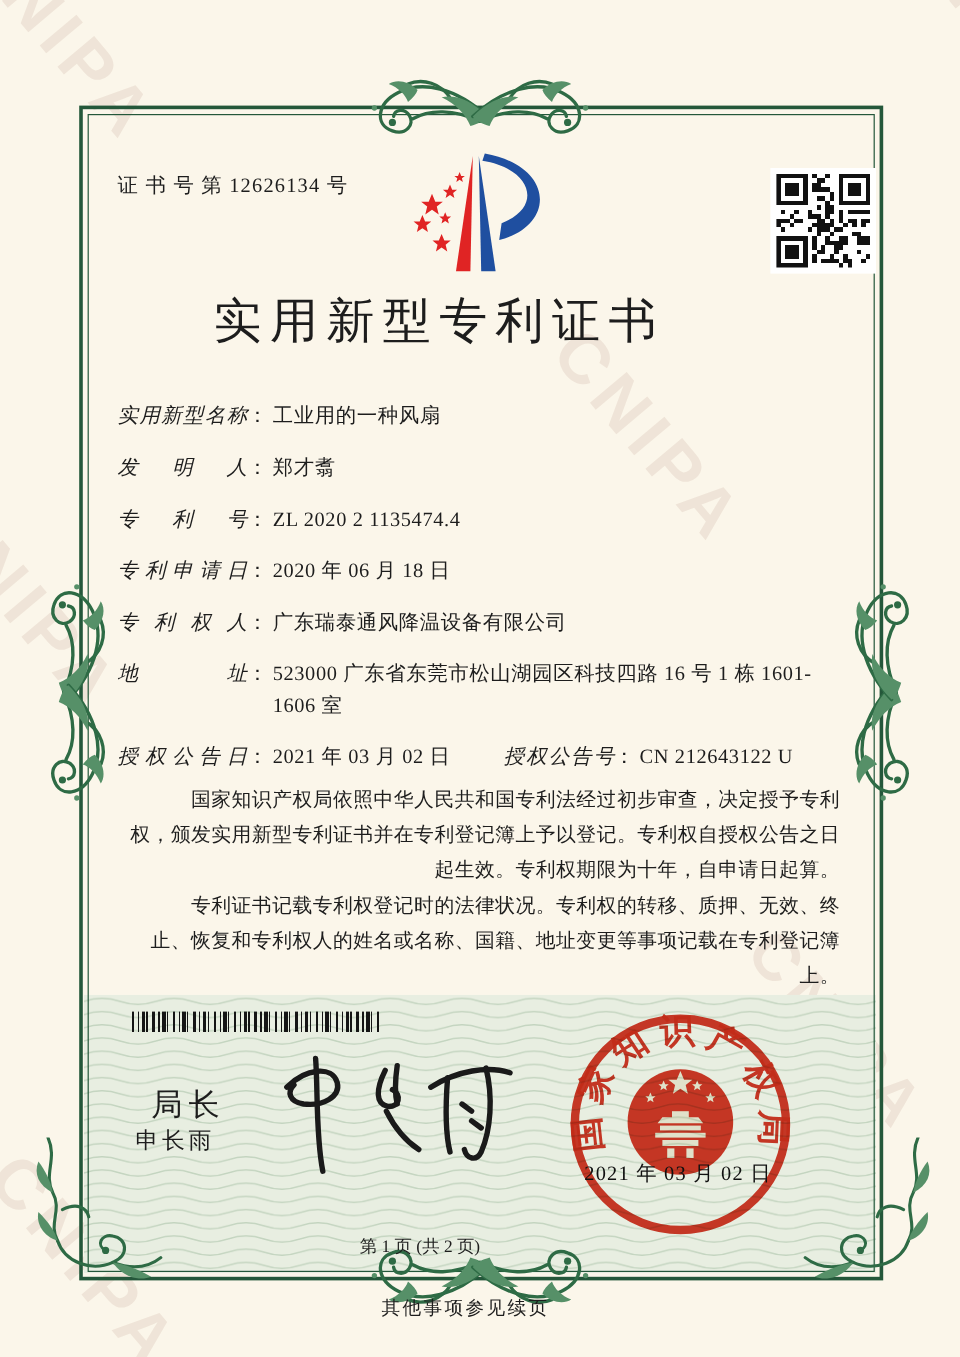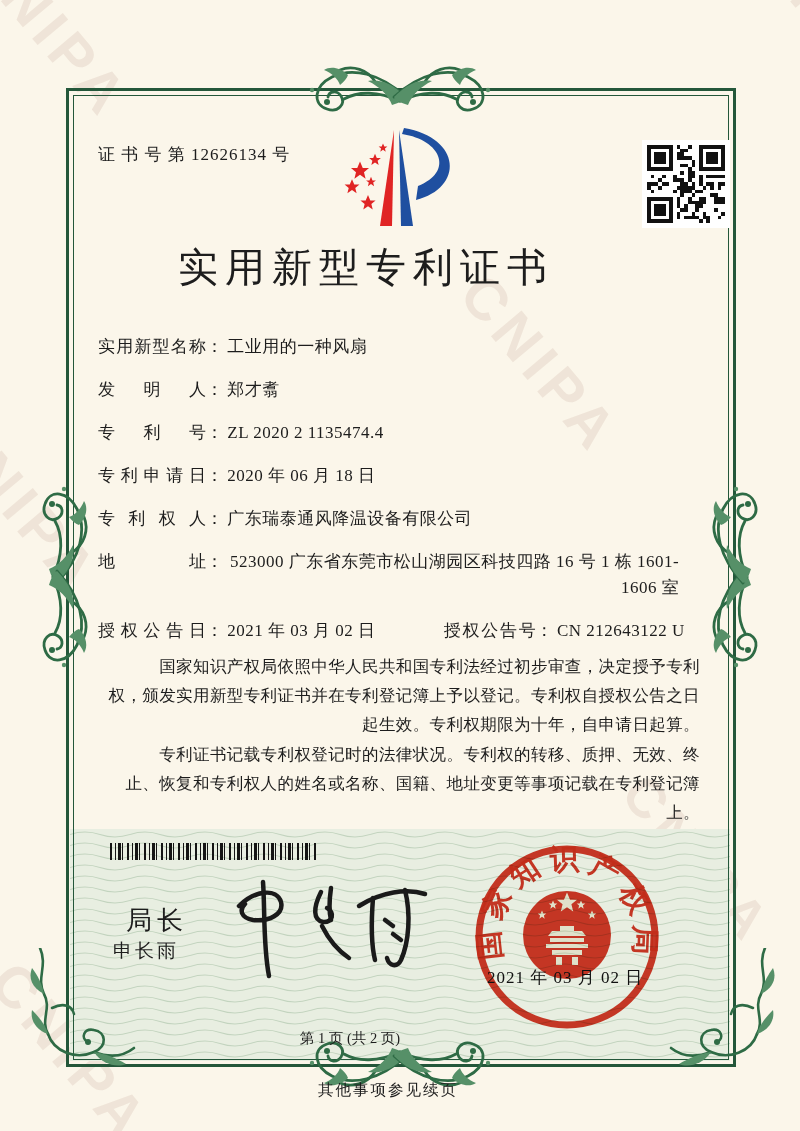--- a/index.html
+++ b/index.html
@@ -35,23 +35,23 @@
   .corner-br{left:667px;top:948px;transform:scaleX(-1);}
 
   .certno{position:absolute;left:98px;top:128px;font-size:17px;letter-spacing:1px;margin-top:15px;}
   .logo{position:absolute;left:330px;top:124px;}
   .qr{position:absolute;left:642px;top:140px;width:78px;height:78px;background:#fff;padding:5px;}
   .title{position:absolute;left:16px;top:240px;width:700px;text-align:center;
          font-size:40px;font-weight:normal;letter-spacing:7px;}
 
   .fields{position:absolute;left:98px;top:334px;width:600px;font-size:17px;line-height:26px;}
   .frow{margin-bottom:17px;}
-  .flabel{display:inline-block;width:108px;text-align:justify;text-align-last:justify;vertical-align:top;}
-  .fvalue{display:inline-block;max-width:452px;vertical-align:top;letter-spacing:0.5px;text-align:right;}
-  .g2{width:92px;margin-left:64px;}
+  .flabel{display:inline-block;width:108px;text-align:justify;text-align-last:justify;vertical-align:top;font-style:italic;}
+  .fvalue{display:inline-block;max-width:452px;vertical-align:top;letter-spacing:0.5px;}
+  .g2{width:92px;margin-left:40px;}
 
   .paras{position:absolute;left:98px;top:652px;width:602px;font-size:16.5px;line-height:1.77;text-align:right;}
   .paras p{margin:0;text-indent:2em;letter-spacing:0.4px;}
 
   .barcode{position:absolute;left:110px;top:843px;width:208px;height:17px;
     background:repeating-linear-gradient(90deg,#151515 0 2px,rgba(0,0,0,0) 2px 5px,
       #151515 5px 6px,rgba(0,0,0,0) 6px 8px,#151515 8px 11px,rgba(0,0,0,0) 11px 12px,
       #151515 12px 13px,rgba(0,0,0,0) 13px 17px);}
 
   .signer-title{position:absolute;left:126px;top:903px;font-size:26px;letter-spacing:5px;

